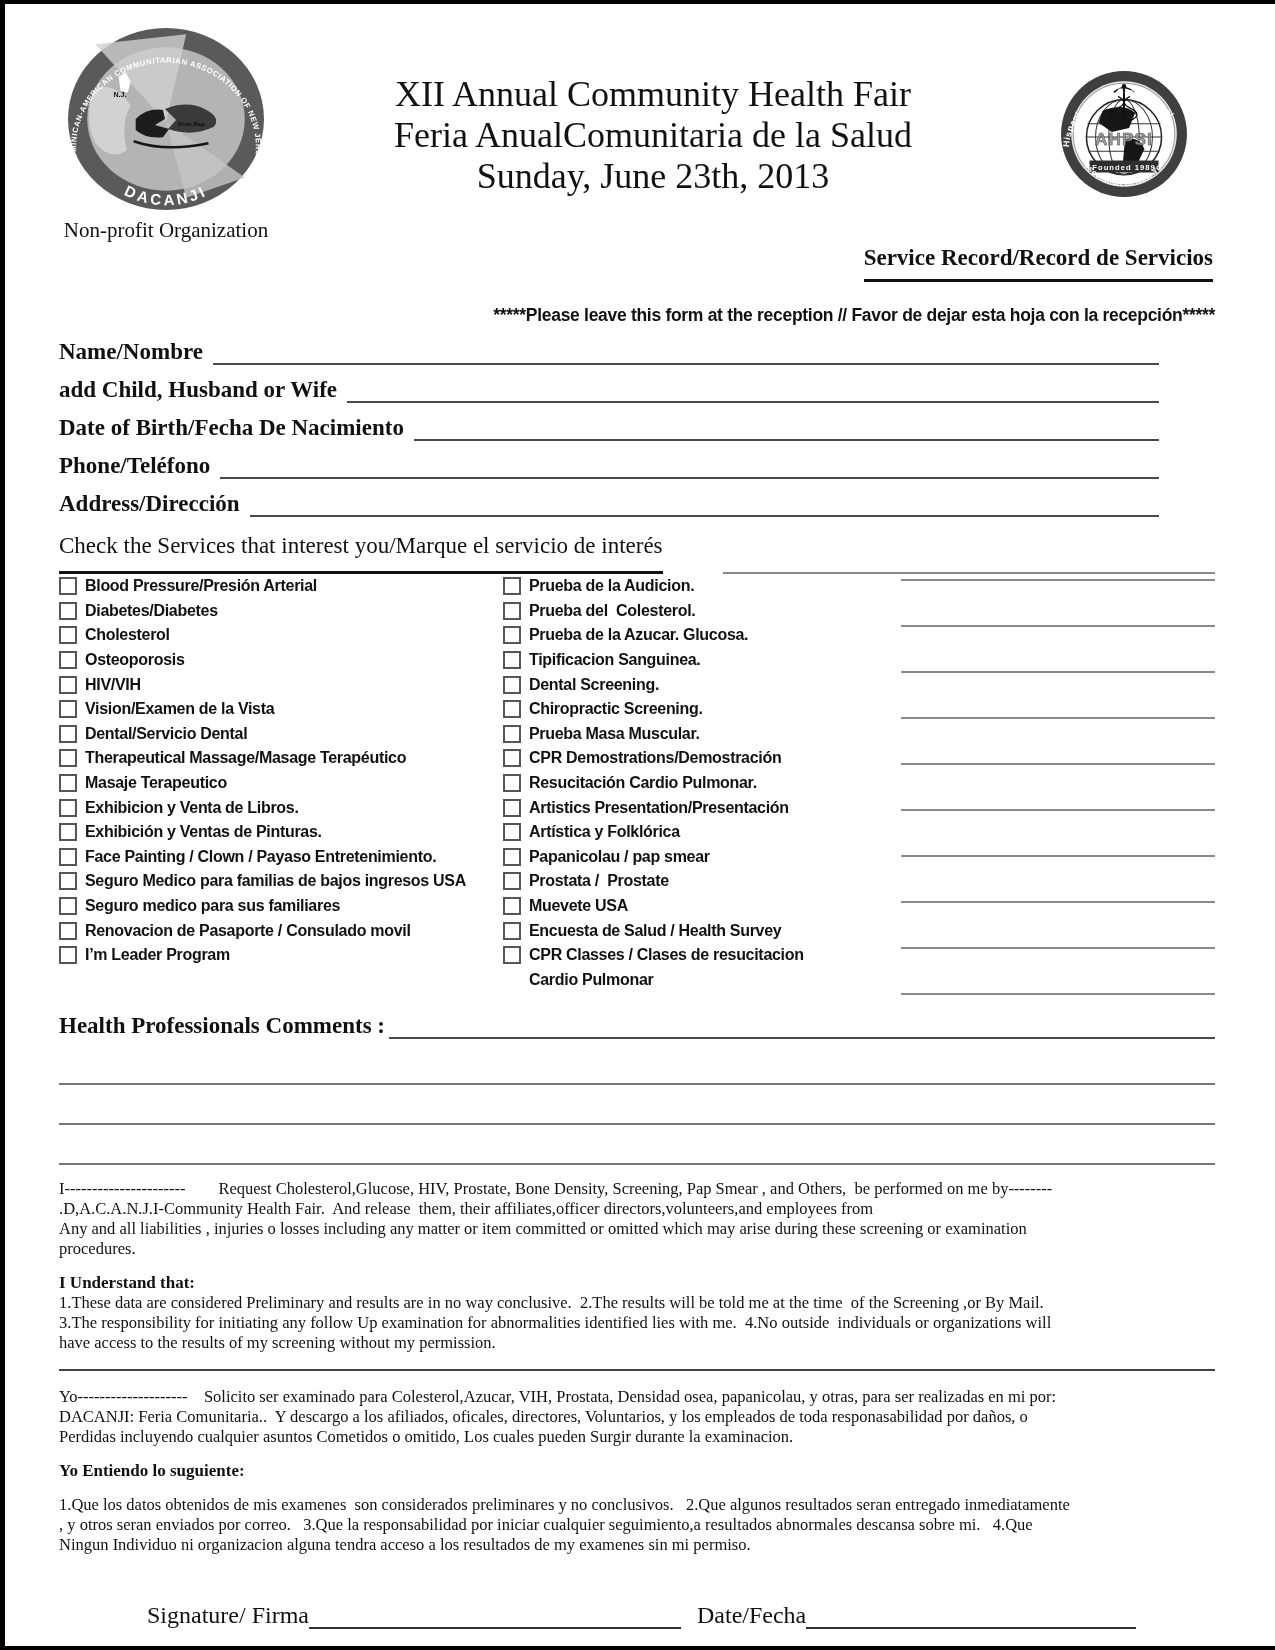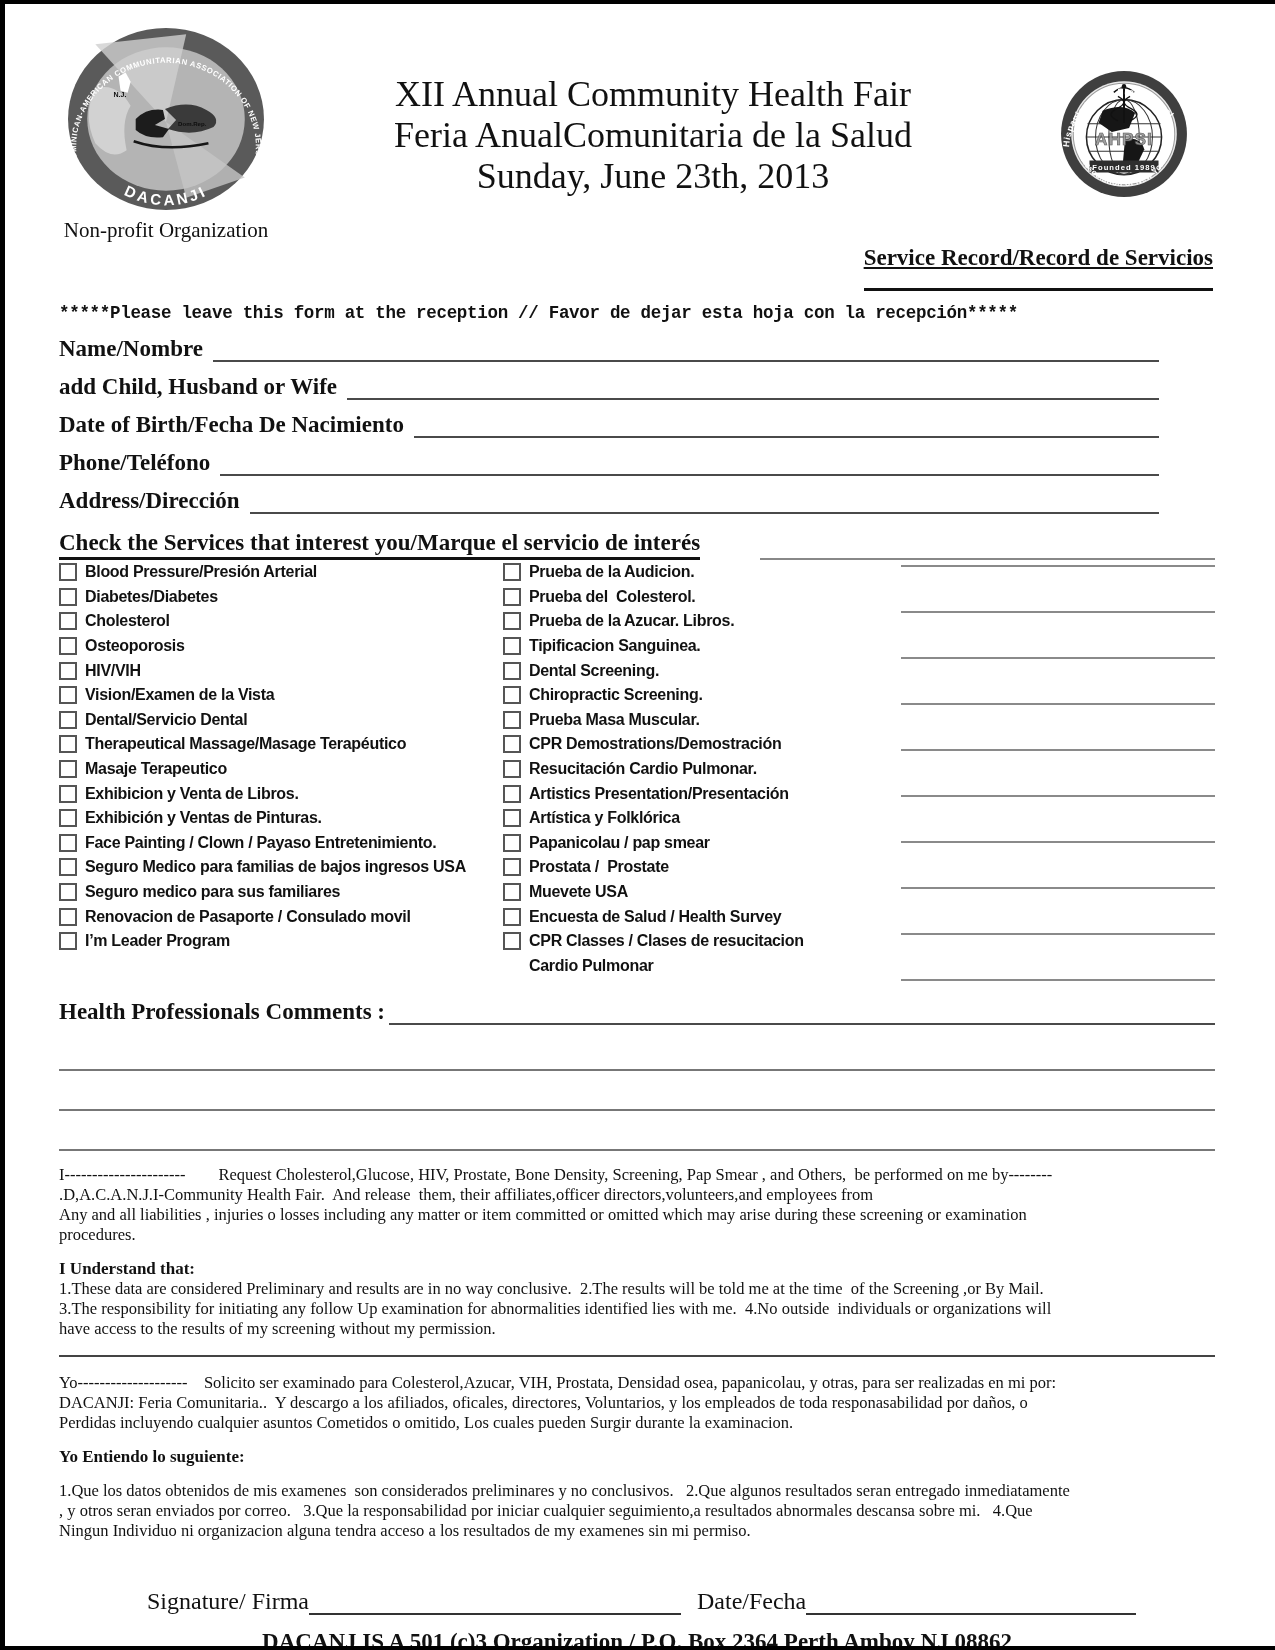--- a/index.html
+++ b/index.html
@@ -9,30 +9,30 @@
     padding:22px 60px 10px 54px;font-family:"Liberation Serif",serif;color:#111;overflow:hidden;
   }
   
   .header{display:flex;}
   .logo-left-wrap{width:214px;flex:none;text-align:center;}
   .logo-caption{font-size:21px;margin-top:1px;}
   .title-block{flex:1;text-align:center;margin-top:48px;font-size:36px;line-height:41px;}
   .logo-right-wrap{width:182px;flex:none;display:flex;justify-content:center;padding-top:42px;}
   
   .sr-row{text-align:right;margin-top:2px;margin-right:2px;}
-  .sr-heading{display:inline-block;font-weight:bold;font-size:23px;border-bottom:3px solid #111;padding-bottom:17px;text-decoration:underline;}
-  .reception{text-align:left;font-family:Liberation Mono, monospace;font-weight:bold;font-size:17.5px;margin-top:12px;letter-spacing:-0.3px;}
+  .sr-heading{display:inline-block;font-weight:bold;font-size:23px;border-bottom:3px solid #111;padding-bottom:8px;}
+  .reception{text-align:right;font-family:Liberation Sans, sans-serif;font-weight:bold;font-size:17.5px;margin-top:23px;letter-spacing:-0.3px;}
   
   .fields{margin-top:10px;}
   .field-row{display:flex;align-items:flex-end;margin-bottom:9px;height:29px;}
   .field-label{font-weight:bold;font-size:23px;white-space:pre;}
   .field-line{flex:1;border-bottom:2px solid #4a4a4a;margin-left:10px;margin-right:56px;height:24px;}
   
   .svc-heading-row{display:flex;align-items:flex-end;margin-top:16px;}
-  .svc-heading{font-weight:bold;font-size:23px;border-bottom:3px solid #111;padding-bottom:1px;}
+  .svc-heading{font-weight:normal;font-size:23px;border-bottom:3px solid #111;padding-bottom:12px;}
   .svc-heading-line{flex:1;margin-left:60px;border-bottom:2px solid #888;height:16px;}
   .svc-body{display:flex;}
   .svc-col-left{width:444px;flex:none;}
   .svc-col-right{width:398px;flex:none;}
   .svc-lines{flex:1;display:flex;flex-direction:column;}
   .svc-row{display:flex;align-items:center;height:24.6px;}
   .cb{width:14px;height:14px;border:2px solid #555;background:#fff;flex:none;margin-right:8px;}
   .svc-label{font-family:"Liberation Sans",sans-serif;font-weight:bold;font-size:16px;letter-spacing:-0.3px;white-space:pre;}
   .svc-cont{padding-left:26px;}
   .short-line{border-bottom:2px solid #8a8a8a;height:44px;}
@@ -240,21 +240,21 @@
       <div class="svc-row">
           <span class="cb"></span>
           <span class="svc-label">Prueba de la Audicion.</span>
         </div>
       <div class="svc-row">
           <span class="cb"></span>
           <span class="svc-label">Prueba del  Colesterol.</span>
         </div>
       <div class="svc-row">
           <span class="cb"></span>
-          <span class="svc-label">Prueba de la Azucar. Libros.</span>
+          <span class="svc-label">Prueba de la Azucar. Glucosa.</span>
         </div>
       <div class="svc-row">
           <span class="cb"></span>
           <span class="svc-label">Tipificacion Sanguinea.</span>
         </div>
       <div class="svc-row">
           <span class="cb"></span>
           <span class="svc-label">Dental Screening.</span>
         </div>
       <div class="svc-row">

